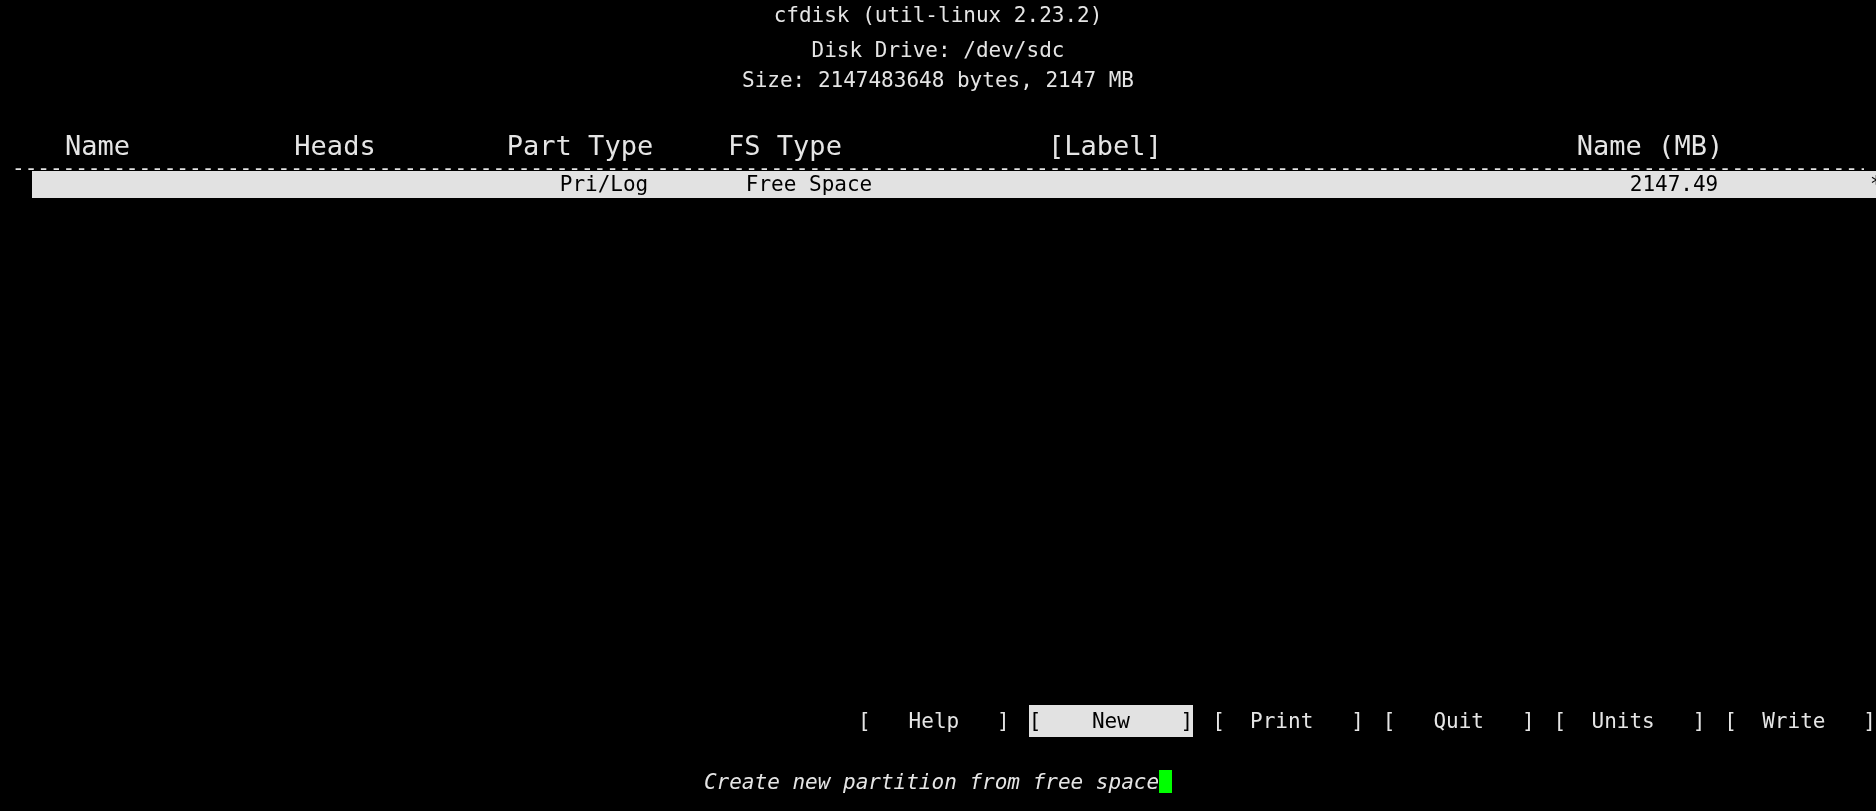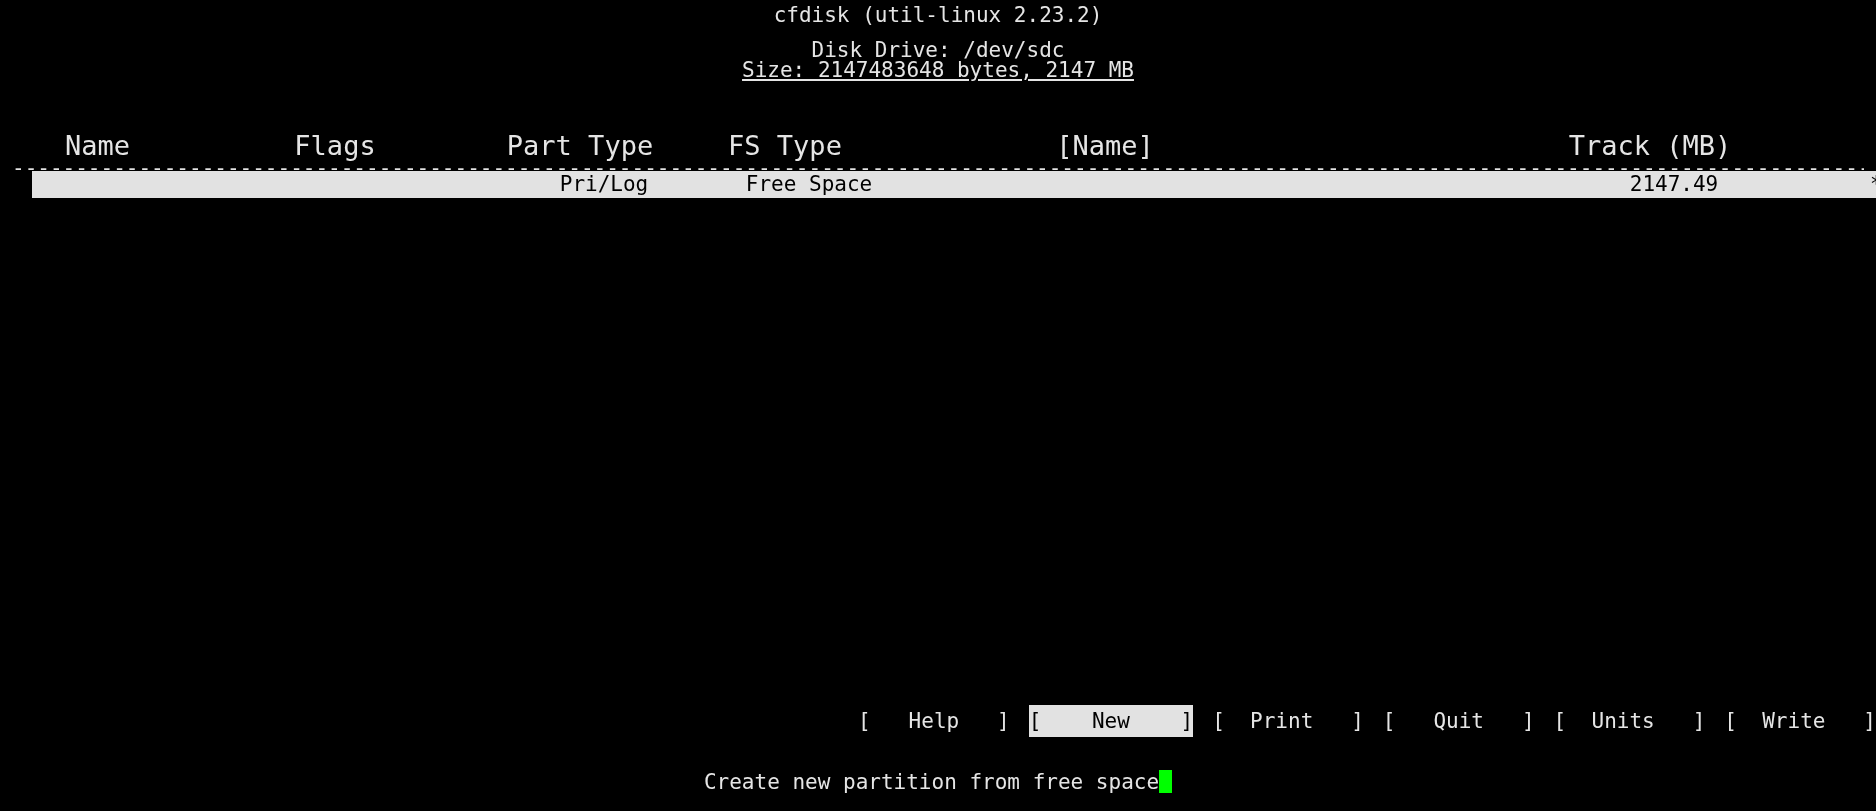--- a/index.html
+++ b/index.html
@@ -33,21 +33,21 @@
     line-height: 42px;
     font-size: 21px;
     letter-spacing: 0px;
     white-space: pre;
   }
   .center { text-align: center; }
 
   
   #title-row      { top: -6px; }
   #disk-row       { top: 29px; }
-  #size-row       { top: 49px; text-decoration: underline; }
+  #size-row       { top: 59px; }
   #geom-row       { top: 94px; }
 
   
   #col-header {
     top: 131px;
     height: 30px;
     line-height: 30px;
   }
   .col {
     position: absolute;
@@ -142,46 +142,46 @@
     top: 766px;
     left: 0;
     width: 1876px;
     height: 32px;
     line-height: 32px;
     font-size: 21px;
     text-align: center;
     white-space: pre;
     color: #e5e5e5;
   }
-  #status-text { display: inline; }
+  #status-text { display: inline; font-style: italic; }
   #cursor-block {
     display: inline-block;
     width: 13px;
     height: 23px;
     background: #00ff00;
     vertical-align: -4px;
   }
 </style>
 </head>
 <body>
 
 <div id="screen">
 
   <div class="row center" id="title-row">cfdisk (util-linux 2.23.2)</div>
 
   <div class="row center" id="disk-row">Disk Drive: /dev/sdc</div>
   <div class="row center" id="size-row">Size: 2147483648 bytes, 2147 MB</div>
 
   <div class="row" id="col-header">
     <span class="col col-name">Name</span>
-    <span class="col col-flags">Flags</span>
+    <span class="col col-flags">Heads</span>
     <span class="col col-parttype">Part Type</span>
     <span class="col col-fstype">FS Type</span>
-    <span class="col col-label">[Name]</span>
-    <span class="col col-size">Track (MB)</span>
+    <span class="col col-label">[Label]</span>
+    <span class="col col-size">Name (MB)</span>
   </div>
 
   <div id="separator">------------------------------------------------------------------------------------------------------------------------------------------------------------------------------------</div>
 
   <div id="partition-row">
     <span class="cell cell-name"></span>
     <span class="cell cell-flags"></span>
     <span class="cell cell-parttype">Pri/Log</span>
     <span class="cell cell-fstype">Free Space</span>
     <span class="cell cell-label"></span>

